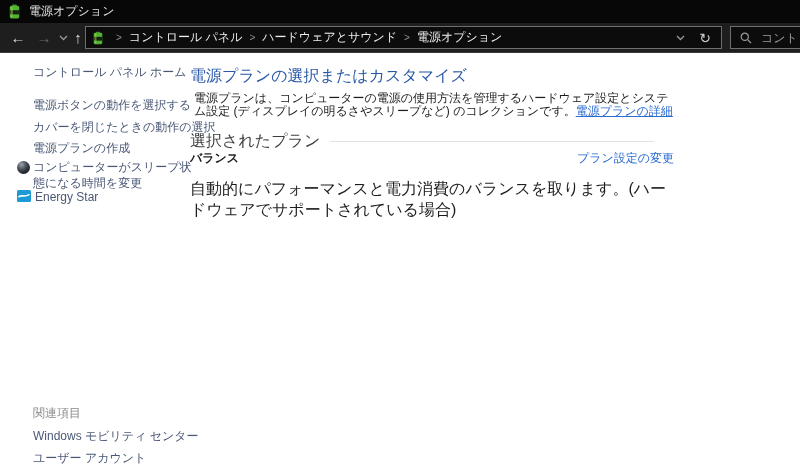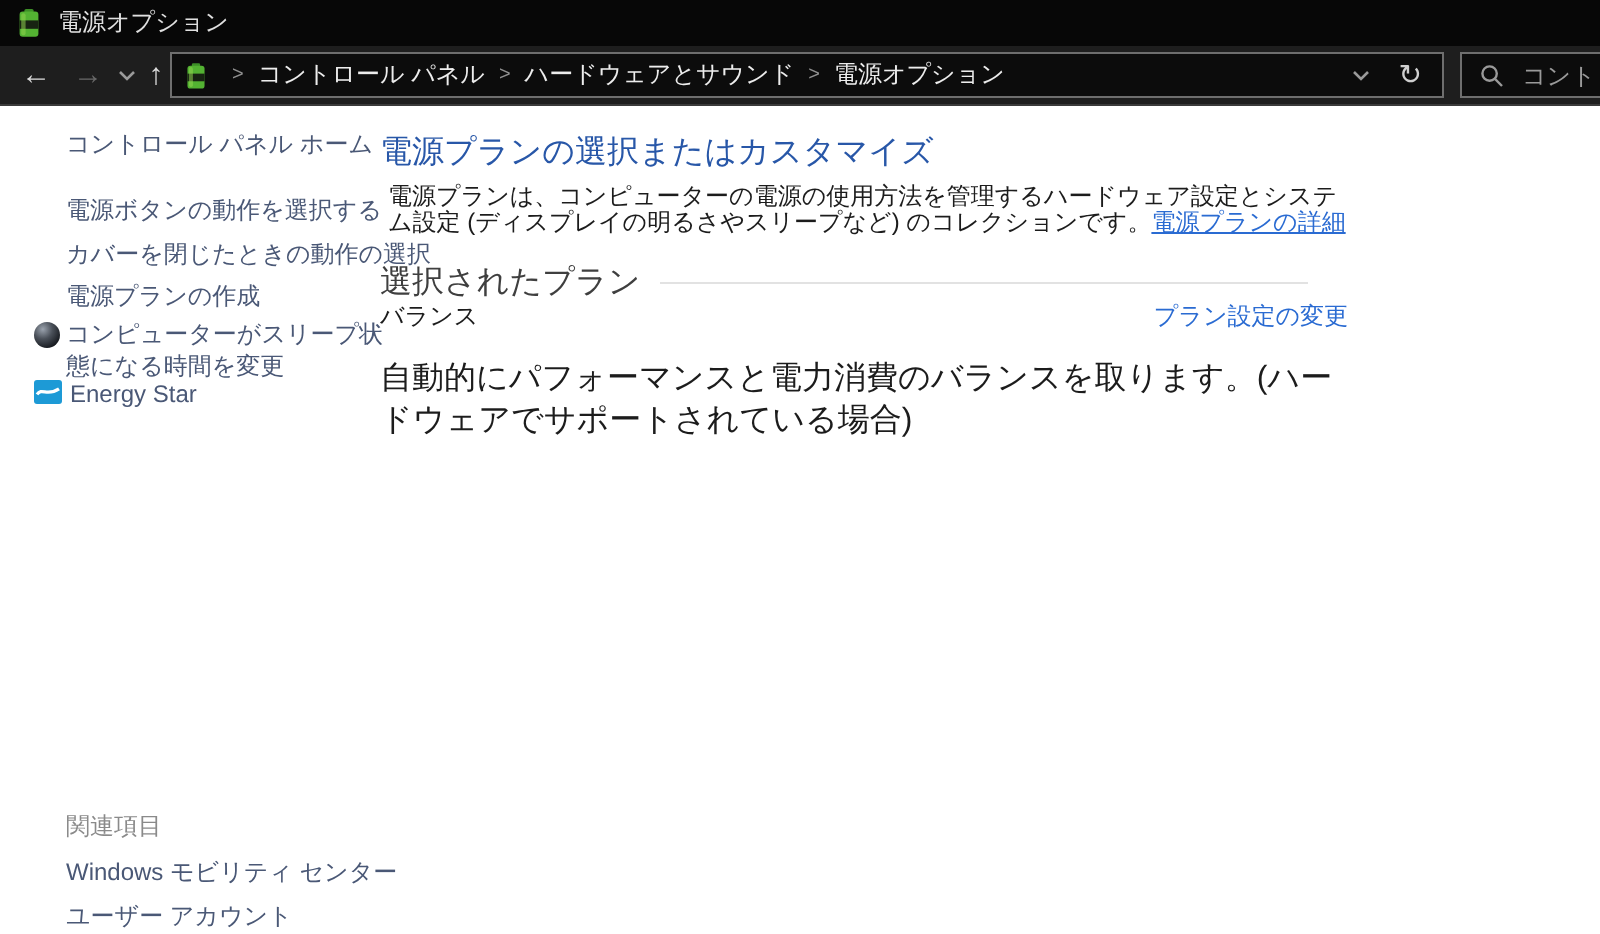--- a/index.html
+++ b/index.html
@@ -87,21 +87,21 @@
     position: absolute; top: 77px; left: 0; width: 464px;
     display: flex; align-items: center;
   }
   .section-label { font-size: 16px; color: #3f3f3f; flex: 0 0 auto; }
   .section-rule { flex: 1 1 auto; height: 1px; background: #e2e2e2; margin-left: 10px; }
   .plan-row {
     position: absolute; top: 96px; left: 0; width: 484px;
     display: flex; justify-content: space-between; align-items: center;
     font-size: 12px;
   }
-  .plan-name { color: #1c1c1c; }
+  .plan-name { color: #1c1c1c; font-weight: bold; }
   .plan-desc {
     position: absolute; top: 125px; left: 0; width: 484px;
     font-size: 16px; color: #1c1c1c;
   }
 </style>
 </head>
 <body>
 
 <div class="window">
 

